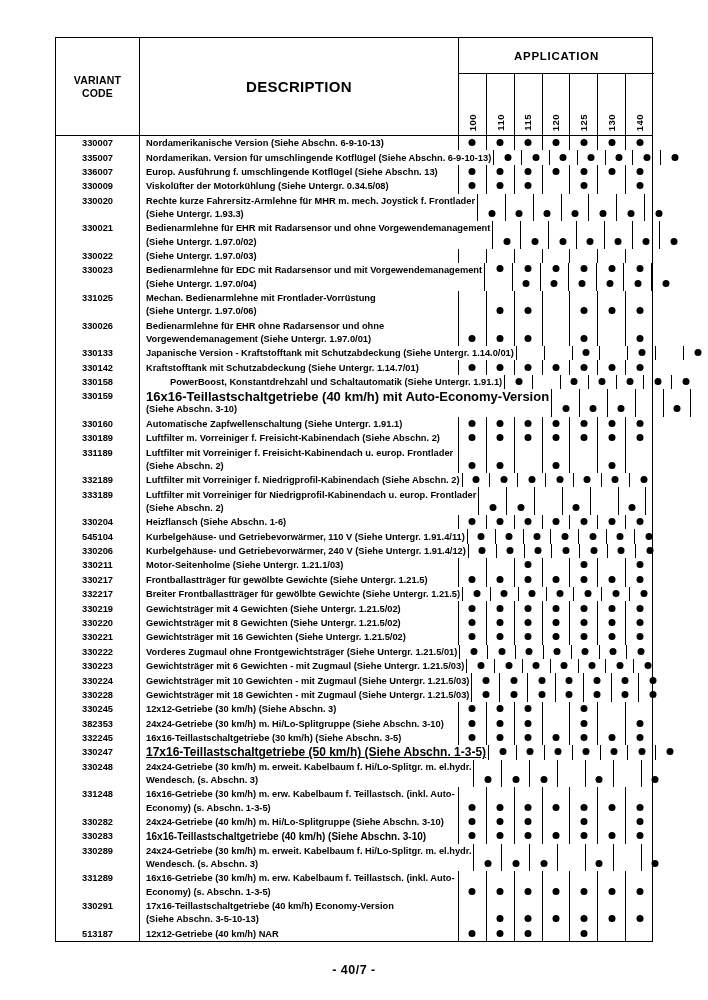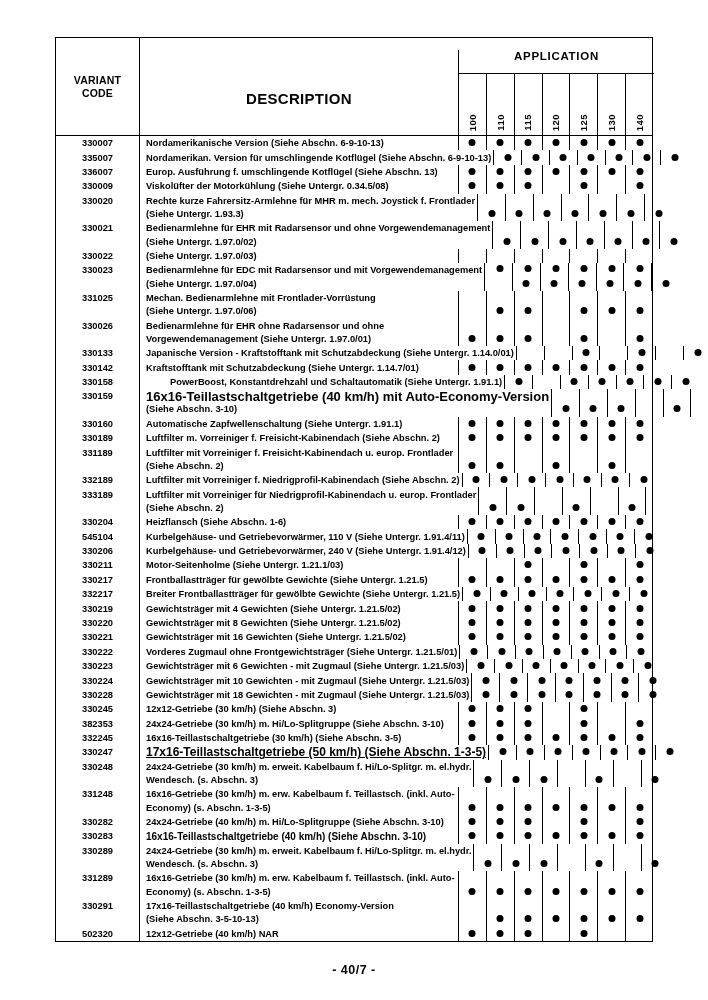--- a/index.html
+++ b/index.html
@@ -29,21 +29,21 @@
     box-sizing:border-box;
     border-right:1.6px solid #000;
     display:flex;align-items:center;justify-content:center;
   }
   .th-variant .lbl{
     text-align:center;font-weight:bold;font-size:10.5px;line-height:13px;
     letter-spacing:.2px;
   }
 
   .th-desc{
-    position:absolute;left:84px;top:12px;width:319px;height:97px;
+    position:absolute;left:84px;top:0;width:319px;height:97px;
     box-sizing:border-box;
     border-right:1.6px solid #000;
     display:flex;align-items:center;justify-content:center;
   }
   .th-desc .lbl{font-weight:bold;font-size:15px;letter-spacing:.3px;}
 
   .th-app{
     position:absolute;left:403px;top:0;width:195px;height:36px;
     box-sizing:border-box;
     border-bottom:1.6px solid #000;
@@ -1368,21 +1368,21 @@
             </div>
             <div class="cell">
               <span class="dot"></span>
             </div>
             <div class="cell">
               <span class="dot"></span>
             </div>
           </div>
         </div>
         <div class="row r1">
-          <div class="c-code">502320</div>
+          <div class="c-code">513187</div>
           <div class="c-desc">
             <span class="l1" style="display: block; font-size: 9.3px;">12x12-Getriebe (40 km/h) NAR</span>
           </div>
           <div class="c-apps">
             <div class="cell">
               <span class="dot"></span>
             </div>
             <div class="cell">
               <span class="dot"></span>
             </div>

